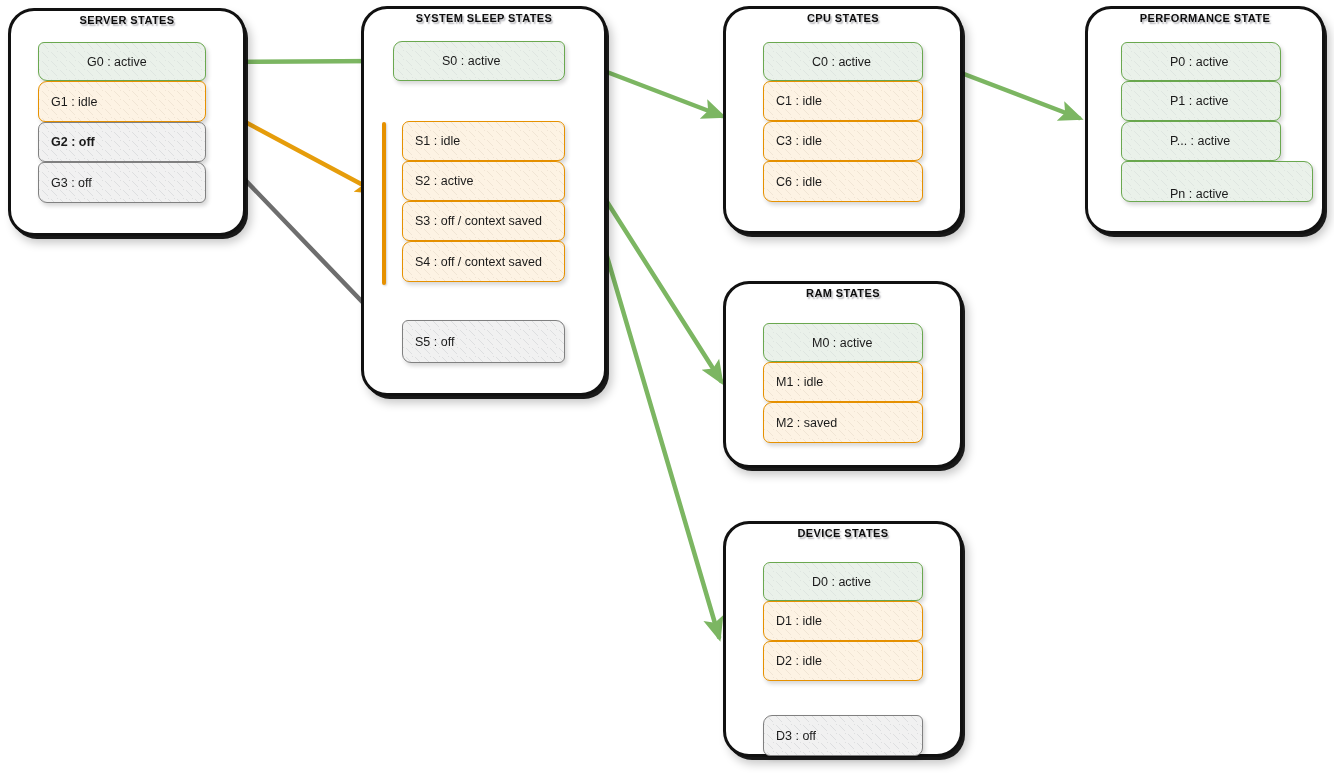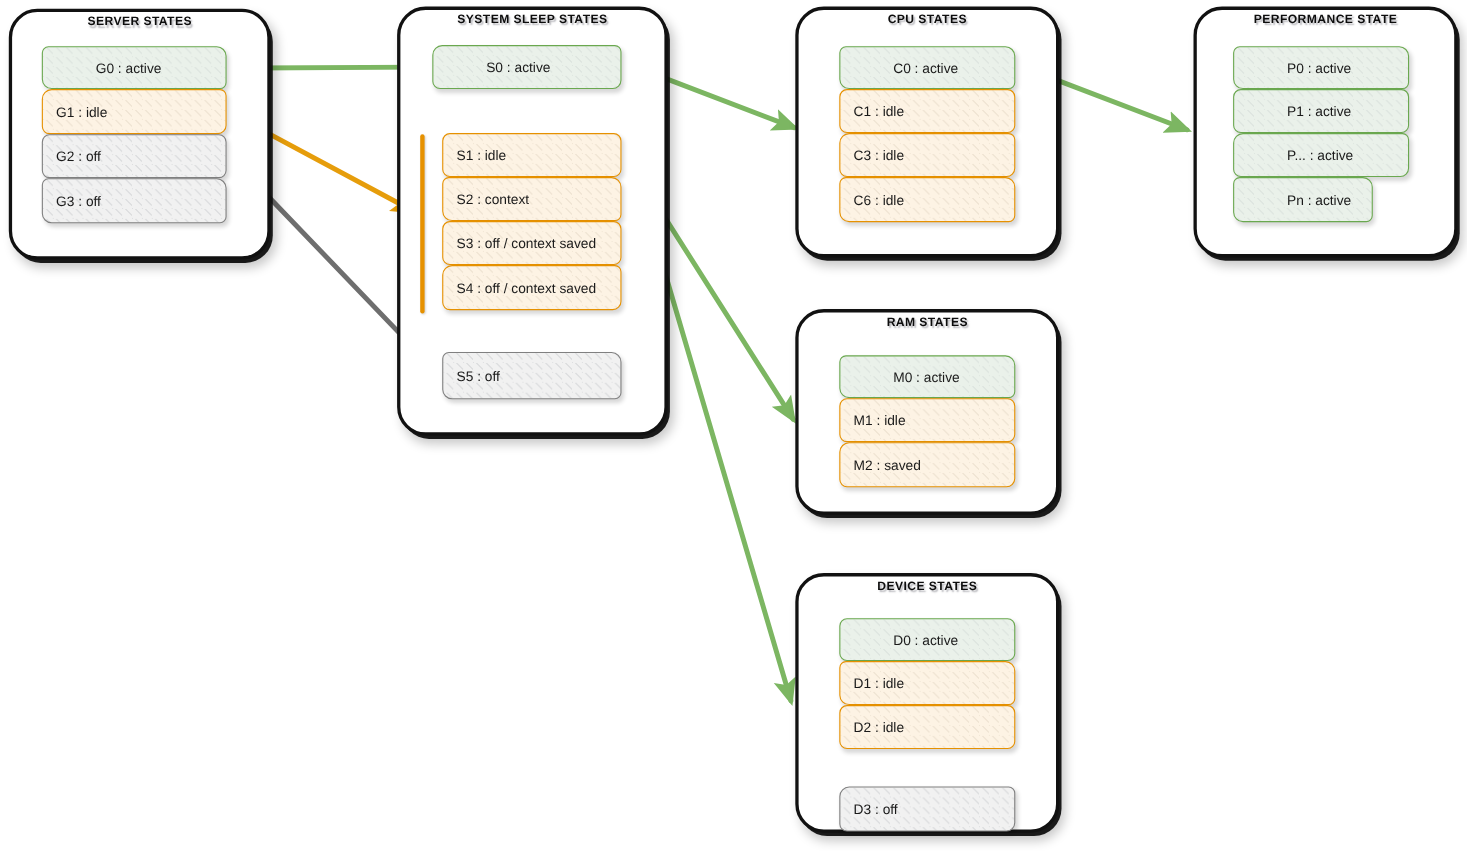--- a/index.html
+++ b/index.html
@@ -104,37 +104,37 @@
     </svg>
   <div id="panel-layer">
       <div class="panel" style="left: 8px; top: 8px; width: 238px; height: 228px;"></div>
       <div class="panel-title" style="left: 8px; width: 238px; top: 14px;">SERVER STATES</div>
       <div class="sbox green" style="left: 38px; top: 42px; width: 168px; height: 39px; z-index: 10;">
         <span>G0 : active</span>
       </div>
       <div class="sbox orange" style="left: 38px; top: 81px; width: 168px; height: 41px; z-index: 11;">
         <span>G1 : idle</span>
       </div>
-      <div class="sbox gray" style="left: 38px; top: 122px; width: 168px; height: 40px; z-index: 12;">
+      <div class="sbox gray" style="left: 38px; top: 122px; width: 168px; height: 40px; z-index: 12; font-weight: bold;">
         <span>G2 : off</span>
       </div>
       <div class="sbox gray" style="left: 38px; top: 162px; width: 168px; height: 41px; z-index: 13;">
         <span>G3 : off</span>
       </div>
       <div class="panel" style="left: 361px; top: 6px; width: 246px; height: 390px;"></div>
       <div class="panel-title" style="left: 361px; width: 246px; top: 12px;">SYSTEM SLEEP STATES</div>
       <div class="group-bar" style="left: 382px; top: 122px; height: 163px; background: rgb(230, 145, 0);"></div>
       <div class="sbox green" style="left: 393px; top: 41px; width: 172px; height: 40px; z-index: 10; text-align: right;">
         <span>S0 : active</span>
       </div>
       <div class="sbox orange" style="left: 402px; top: 121px; width: 163px; height: 40px; z-index: 11;">
         <span>S1 : idle</span>
       </div>
       <div class="sbox orange" style="left: 402px; top: 161px; width: 163px; height: 40px; z-index: 12;">
-        <span>S2 : context</span>
+        <span>S2 : active</span>
       </div>
       <div class="sbox orange" style="left: 402px; top: 201px; width: 163px; height: 40px; z-index: 13;">
         <span>S3 : off / context saved</span>
       </div>
       <div class="sbox orange" style="left: 402px; top: 241px; width: 163px; height: 41px; z-index: 14;">
         <span>S4 : off / context saved</span>
       </div>
       <div class="sbox gray" style="left: 402px; top: 320px; width: 163px; height: 43px; z-index: 15;">
         <span>S5 : off</span>
       </div>
@@ -156,21 +156,21 @@
       <div class="panel-title" style="left: 1085px; width: 240px; top: 12px;">PERFORMANCE STATE</div>
       <div class="sbox green" style="left: 1121px; top: 42px; width: 160px; height: 39px; z-index: 10;">
         <span>P0 : active</span>
       </div>
       <div class="sbox green" style="left: 1121px; top: 81px; width: 160px; height: 40px; z-index: 11;">
         <span>P1 : active</span>
       </div>
       <div class="sbox green" style="left: 1121px; top: 121px; width: 160px; height: 40px; z-index: 12;">
         <span>P... : active</span>
       </div>
-      <div class="sbox green" style="left: 1121px; top: 161px; width: 127px; height: 41px; z-index: 13;">
+      <div class="sbox green" style="left: 1121px; top: 161px; width: 192px; height: 41px; z-index: 13; align-items: flex-end;">
         <span>Pn : active</span>
       </div>
       <div class="panel" style="left: 723px; top: 281px; width: 240px; height: 187px;"></div>
       <div class="panel-title" style="left: 723px; width: 240px; top: 287px;">RAM STATES</div>
       <div class="sbox green" style="left: 763px; top: 323px; width: 160px; height: 39px; z-index: 10;">
         <span>M0 : active</span>
       </div>
       <div class="sbox orange" style="left: 763px; top: 362px; width: 160px; height: 40px; z-index: 11;">
         <span>M1 : idle</span>
       </div>

